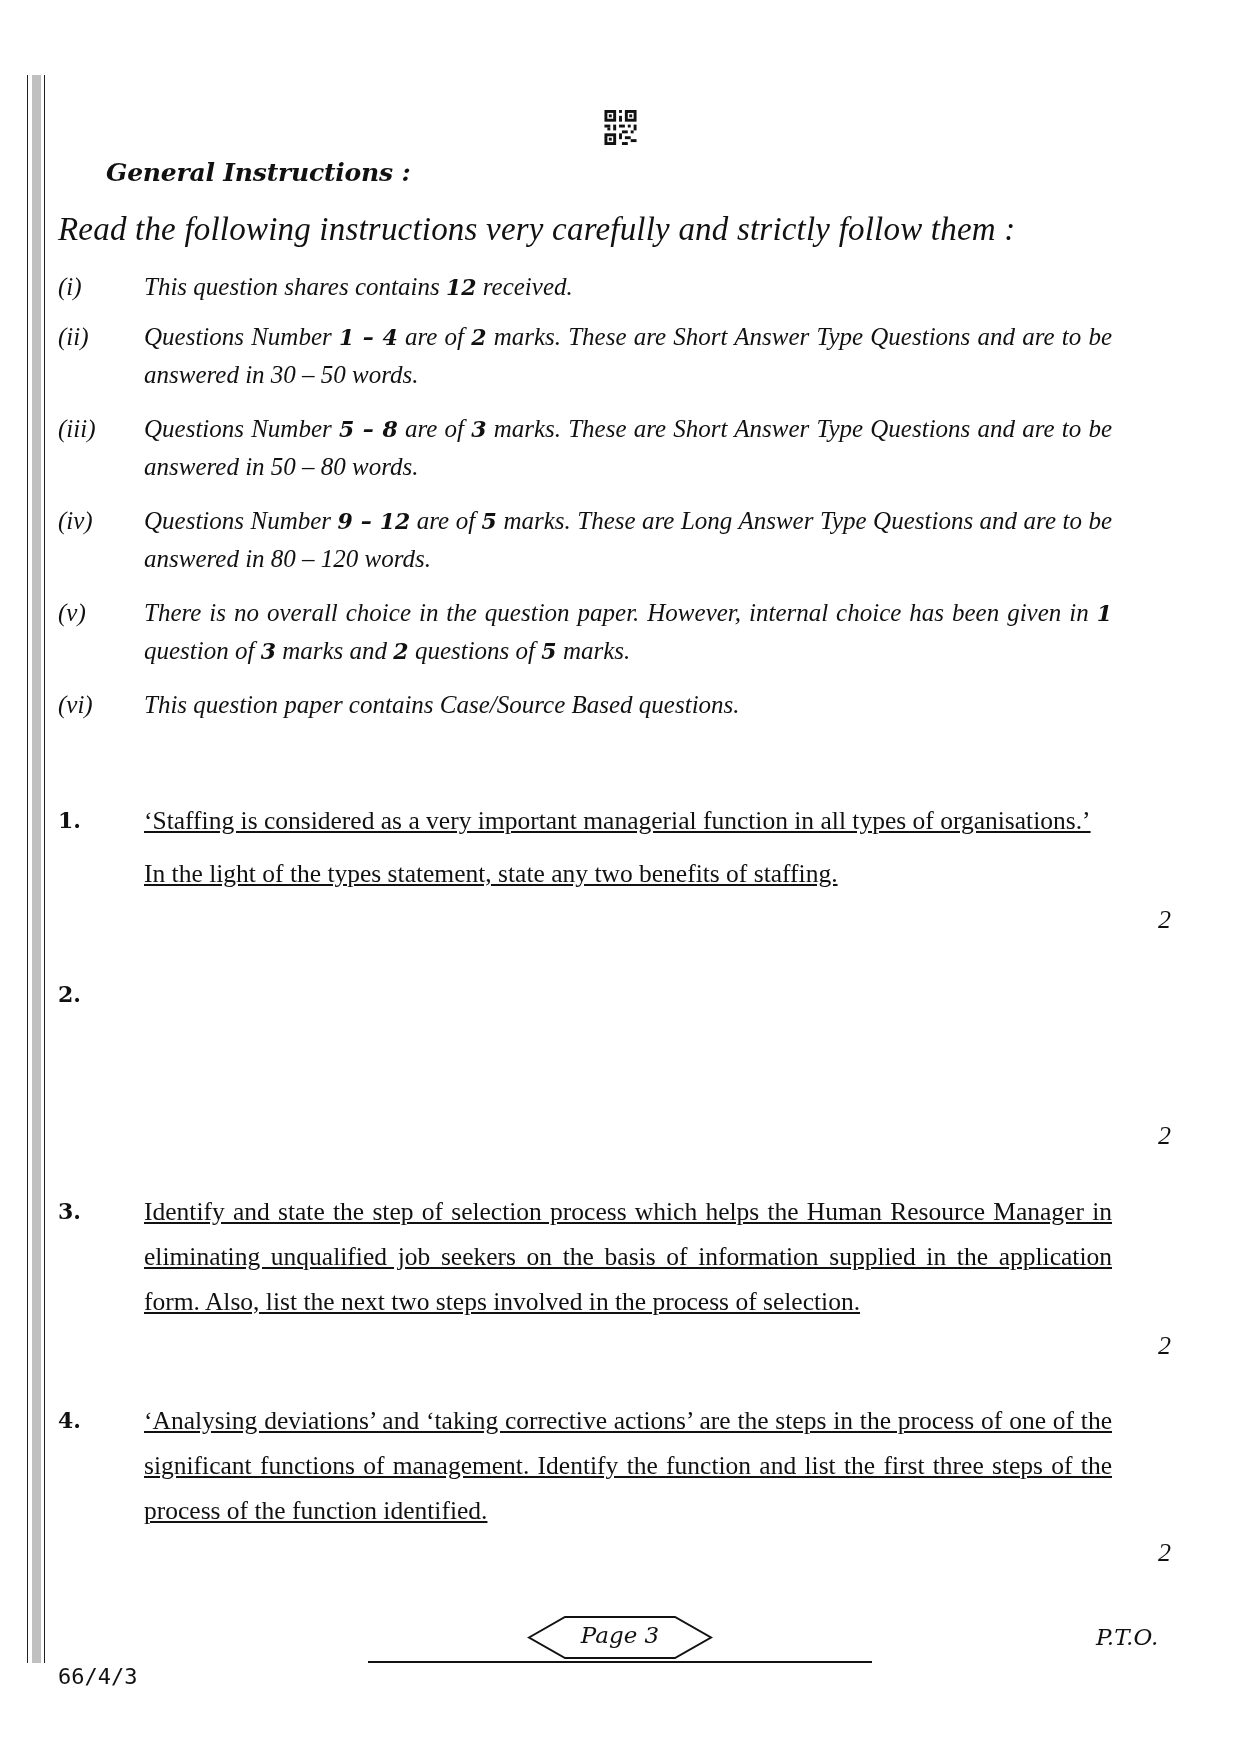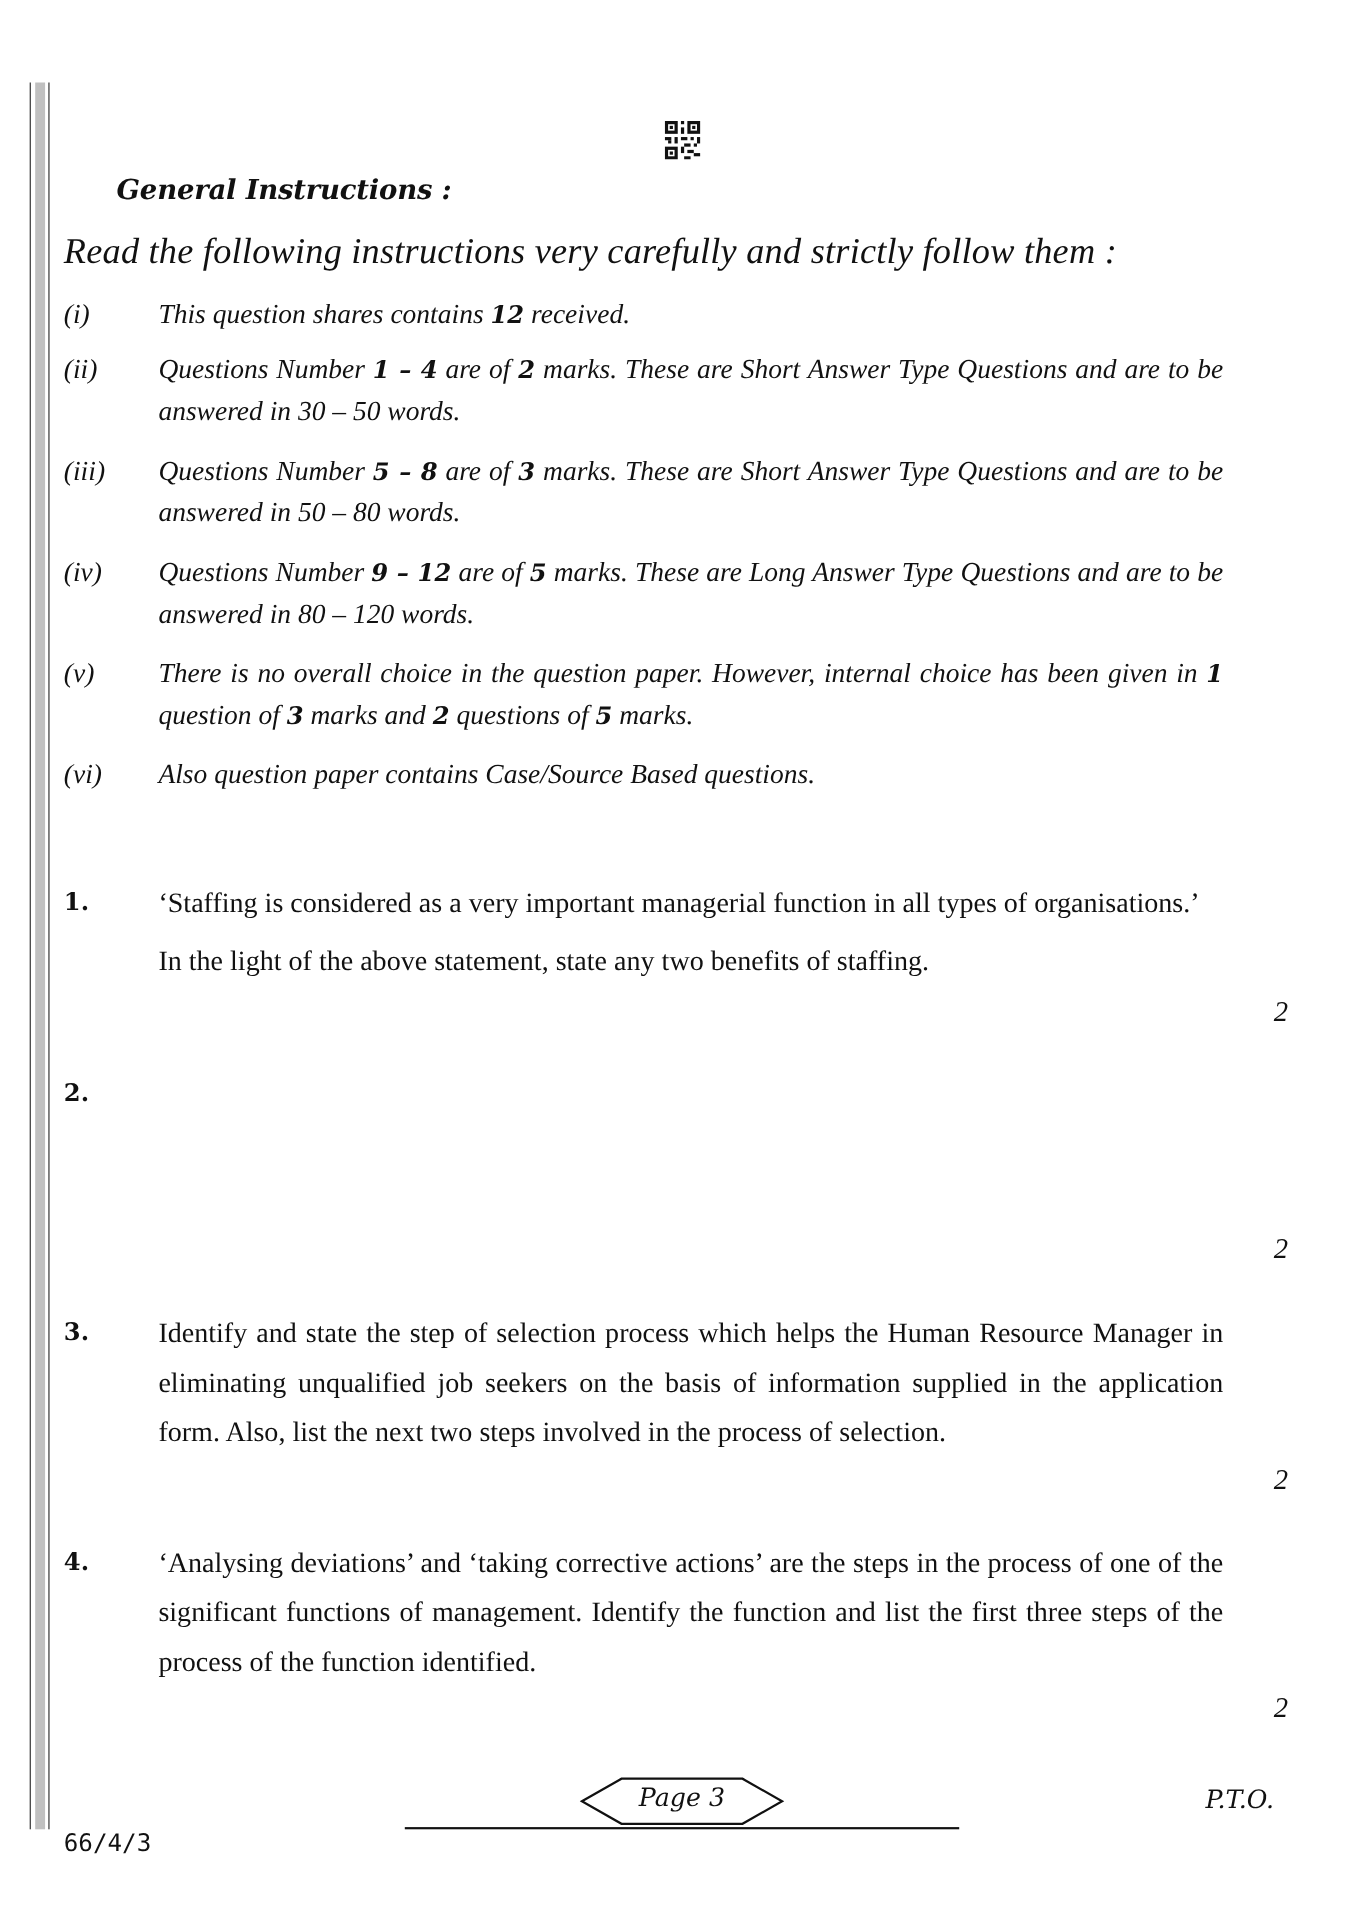--- a/index.html
+++ b/index.html
@@ -21,21 +21,21 @@
 
   .instr { position: absolute; left: 58px; width: 1054px; font-style: italic;
            font-family: "Liberation Serif", serif; font-size: 25px; line-height: 38px; }
   .instr .num { position: absolute; left: 0; top: 0; }
   .instr .txt { margin-left: 86px; text-align: justify; text-align-last: left; }
   .instr b { font-weight: bold; font-family: "DejaVu Serif", serif; font-size: 22px; }
 
   .q { position: absolute; left: 58px; width: 1054px; font-family: "Liberation Serif", serif;
        font-size: 25.5px; line-height: 45px; }
   .q .qnum { position: absolute; left: 0; top: 0; font-weight: bold; font-family: "DejaVu Serif", serif; font-size: 22px; }
-  .q .qtxt { margin-left: 86px; text-align: justify; text-align-last: left; }
+  .q .qtxt { margin-left: 86px; text-align: justify; text-align-last: left; text-decoration: underline; }
   .q p { margin: 0; }
   .q p + p { margin-top: 8px; }
 
   .mark { position: absolute; left: 1158px; font-style: italic; font-family: "Liberation Serif", serif; font-size: 26px; }
 
   
   .code { left: 58px; top: 1624px; font-family: "DejaVu Sans Mono", "Liberation Mono", monospace; font-size: 22px; margin-top: 40px; }
   .pto { left: 1096px; top: 1624px; font-style: italic; font-size: 23px; font-family: "DejaVu Serif", serif; }
   .foot-line { left: 368px; top: 1661px; width: 504px; height: 2px; background: #111; }
   .page-badge { left: 527px; top: 1615px; width: 186px; height: 45px; }
@@ -96,28 +96,28 @@
   <div class="txt"><span>Questions Number </span><b>9 – 12</b><span> are of </span><b>5</b><span> marks. These are Long Answer Type Questions and are to be answered in 80 – 120 words.</span></div>
 </div>
 
 <div class="instr" style="top:594px">
   <span class="num">(v)</span>
   <div class="txt"><span>There is no overall choice in the question paper. However, internal choice has been given in </span><b>1</b><span> question of </span><b>3</b><span> marks and </span><b>2</b><span> questions of </span><b>5</b><span> marks.</span></div>
 </div>
 
 <div class="instr" style="top:686px">
   <span class="num">(vi)</span>
-  <div class="txt">Also question paper contains Case/Source Based questions.</div>
+  <div class="txt">This question paper contains Case/Source Based questions.</div>
 </div>
 
 <div class="q" style="top:798px">
   <span class="qnum">1.</span>
   <div class="qtxt">
     <p>‘Staffing is considered as a very important managerial function in all types of organisations.’</p>
-    <p>In the light of the above statement, state any two benefits of staffing.</p>
+    <p>In the light of the types statement, state any two benefits of staffing.</p>
   </div>
 </div>
 <div class="abs mark" style="top:905px">2</div>
 
 <div class="q" style="top:972px">
   <span class="qnum">2.</span>
   <div class="qtxt">
   </div>
 </div>
 <div class="abs mark" style="top:1121px">2</div>

